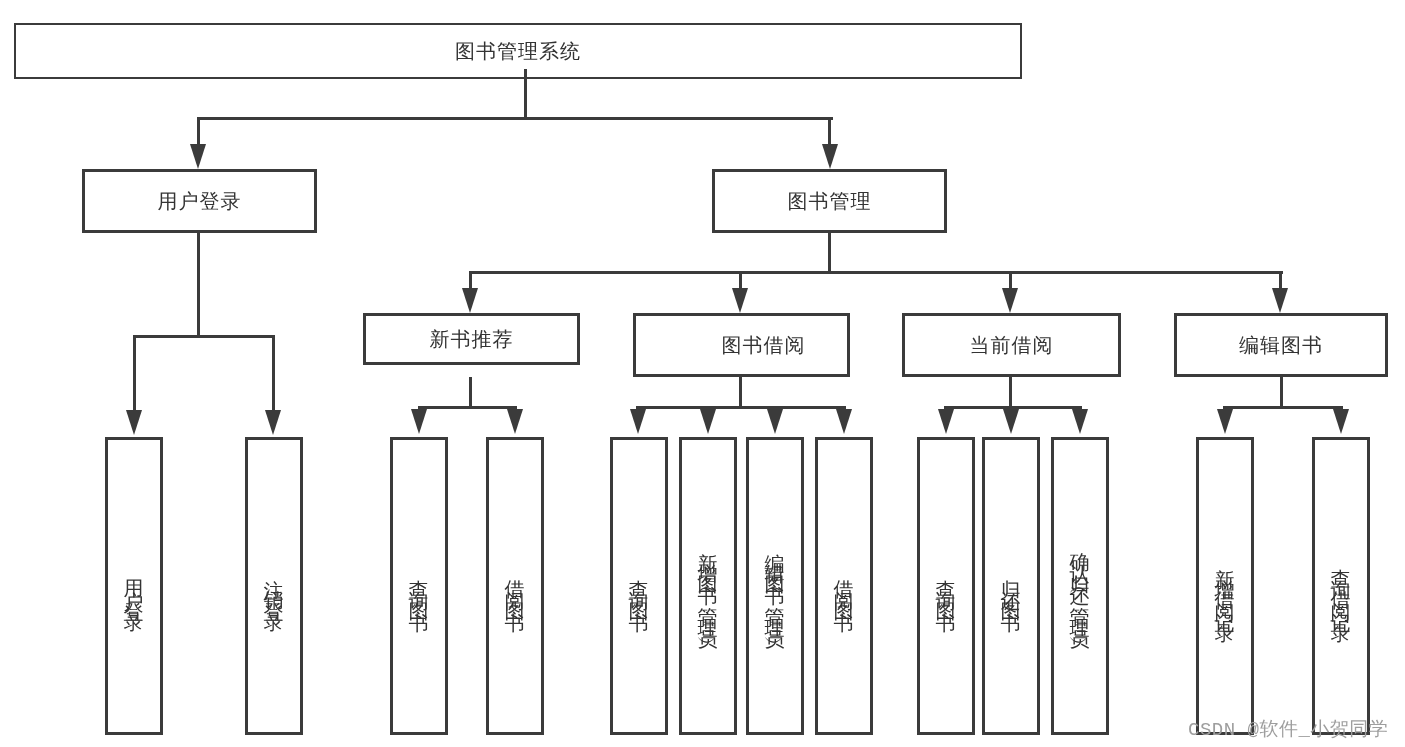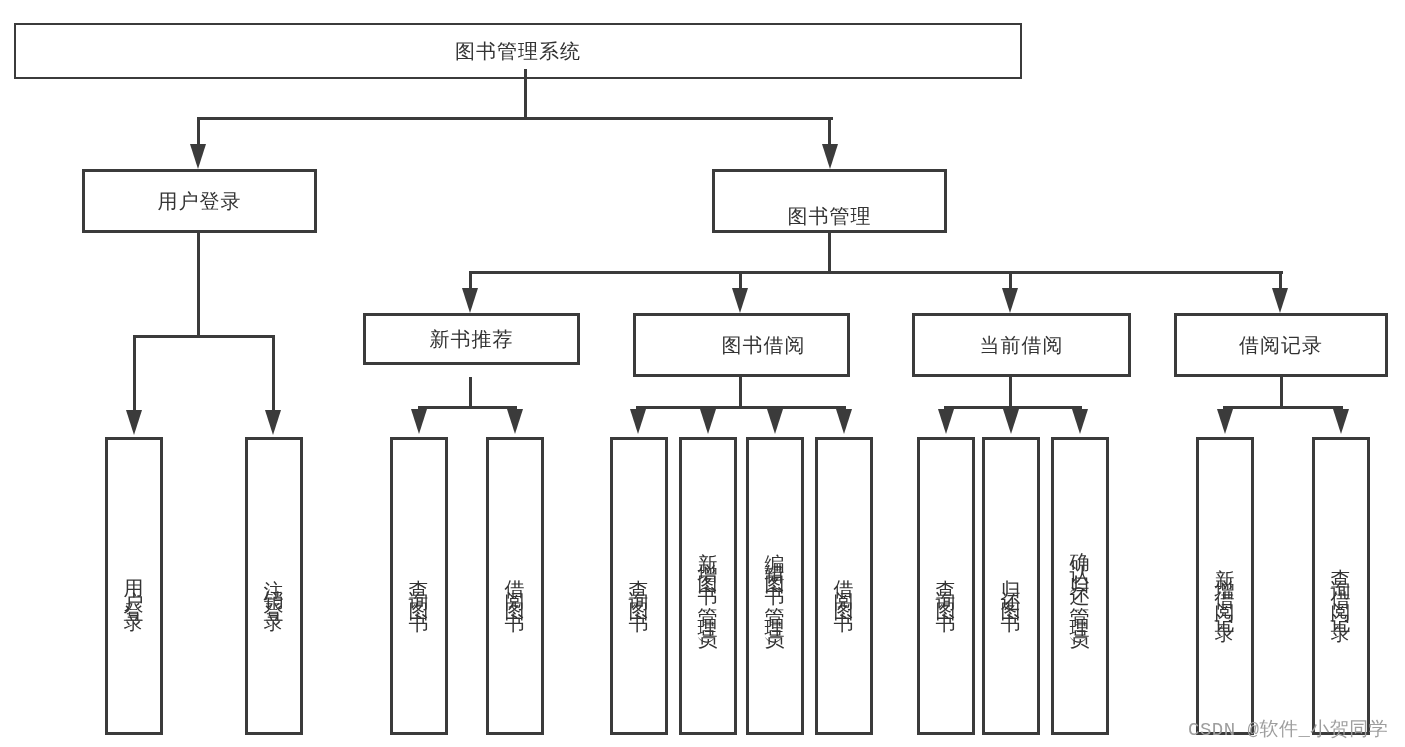--- a/index.html
+++ b/index.html
@@ -53,21 +53,21 @@
     <div class="hl" style="left:197px;top:117px;width:636px;"></div>
     <div class="vl" style="left:197px;top:117px;height:28px;"></div>
     <div class="arrow" style="left:190px;top:144px;"></div>
     <div class="vl" style="left:828px;top:117px;height:28px;"></div>
     <div class="arrow" style="left:822px;top:144px;"></div>
   </div>
 
   <div class="node branch" style="left:82px;top:169px;width:235px;height:64px;">
     <span>用户登录</span>
   </div>
-  <div class="node branch" style="left:712px;top:169px;width:235px;height:64px;align-items:flex-end;">
+  <div class="node branch" style="left:712px;top:169px;width:235px;height:64px;">
     <span>图书管理</span>
   </div>
 
   <div>
     <div class="vl" style="left:197px;top:233px;height:104px;"></div>
     <div class="hl" style="left:133px;top:335px;width:142px;"></div>
     <div class="vl" style="left:133px;top:335px;height:76px;"></div>
     <div class="arrow" style="left:126px;top:410px;"></div>
     <div class="vl" style="left:272px;top:335px;height:76px;"></div>
     <div class="arrow" style="left:265px;top:410px;"></div>
@@ -85,25 +85,25 @@
     <div class="vl" style="left:1279px;top:271px;height:17px;"></div>
     <div class="arrow" style="left:1272px;top:288px;"></div>
   </div>
 
   <div class="node branch" style="left:363px;top:313px;width:217px;height:52px;">
     <span>新书推荐</span>
   </div>
   <div class="node branch" style="left:633px;top:313px;width:217px;height:64px;padding-left:44px;">
     <span>图书借阅</span>
   </div>
-  <div class="node branch" style="left:902px;top:313px;width:219px;height:64px;margin-left:10px;">
+  <div class="node branch" style="left:902px;top:313px;width:219px;height:64px;">
     <span>当前借阅</span>
   </div>
   <div class="node branch" style="left:1174px;top:313px;width:214px;height:64px;">
-    <span>借阅记录</span>
+    <span>编辑图书</span>
   </div>
 
   <div>
     <div class="vl" style="left:469px;top:377px;height:31px;"></div>
     <div class="hl" style="left:418px;top:406px;width:99px;"></div>
     <div class="arrow" style="left:411px;top:409px;"></div>
     <div class="arrow" style="left:507px;top:409px;"></div>
   </div>
 
   <div>

